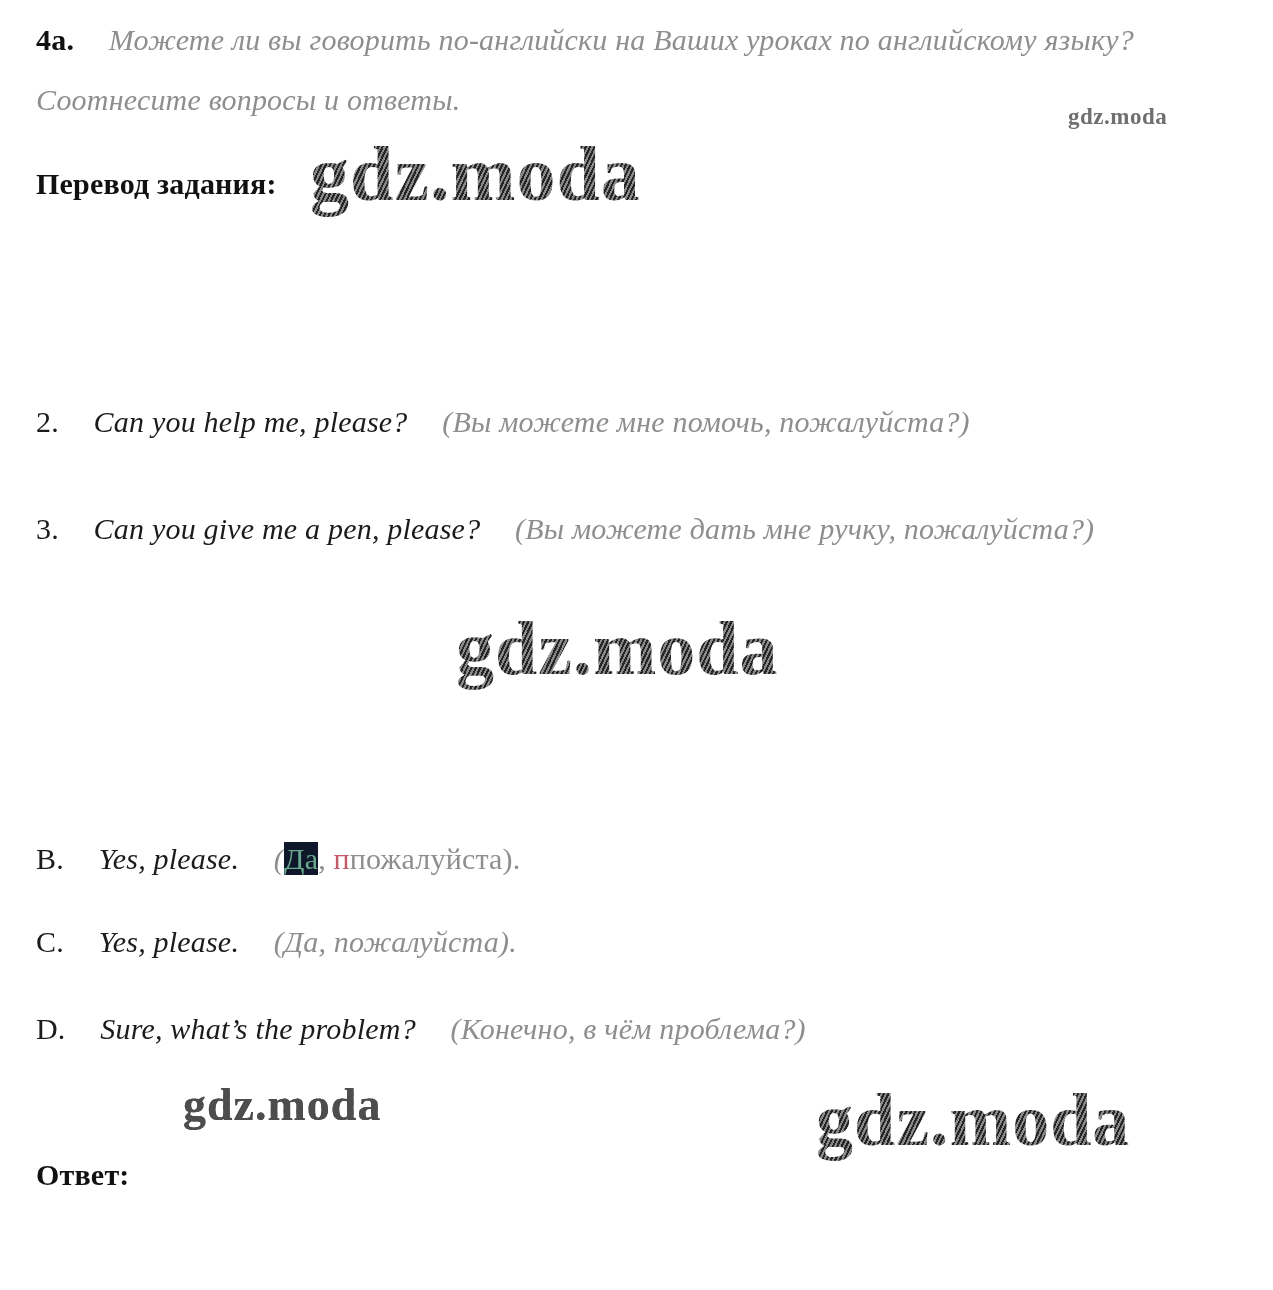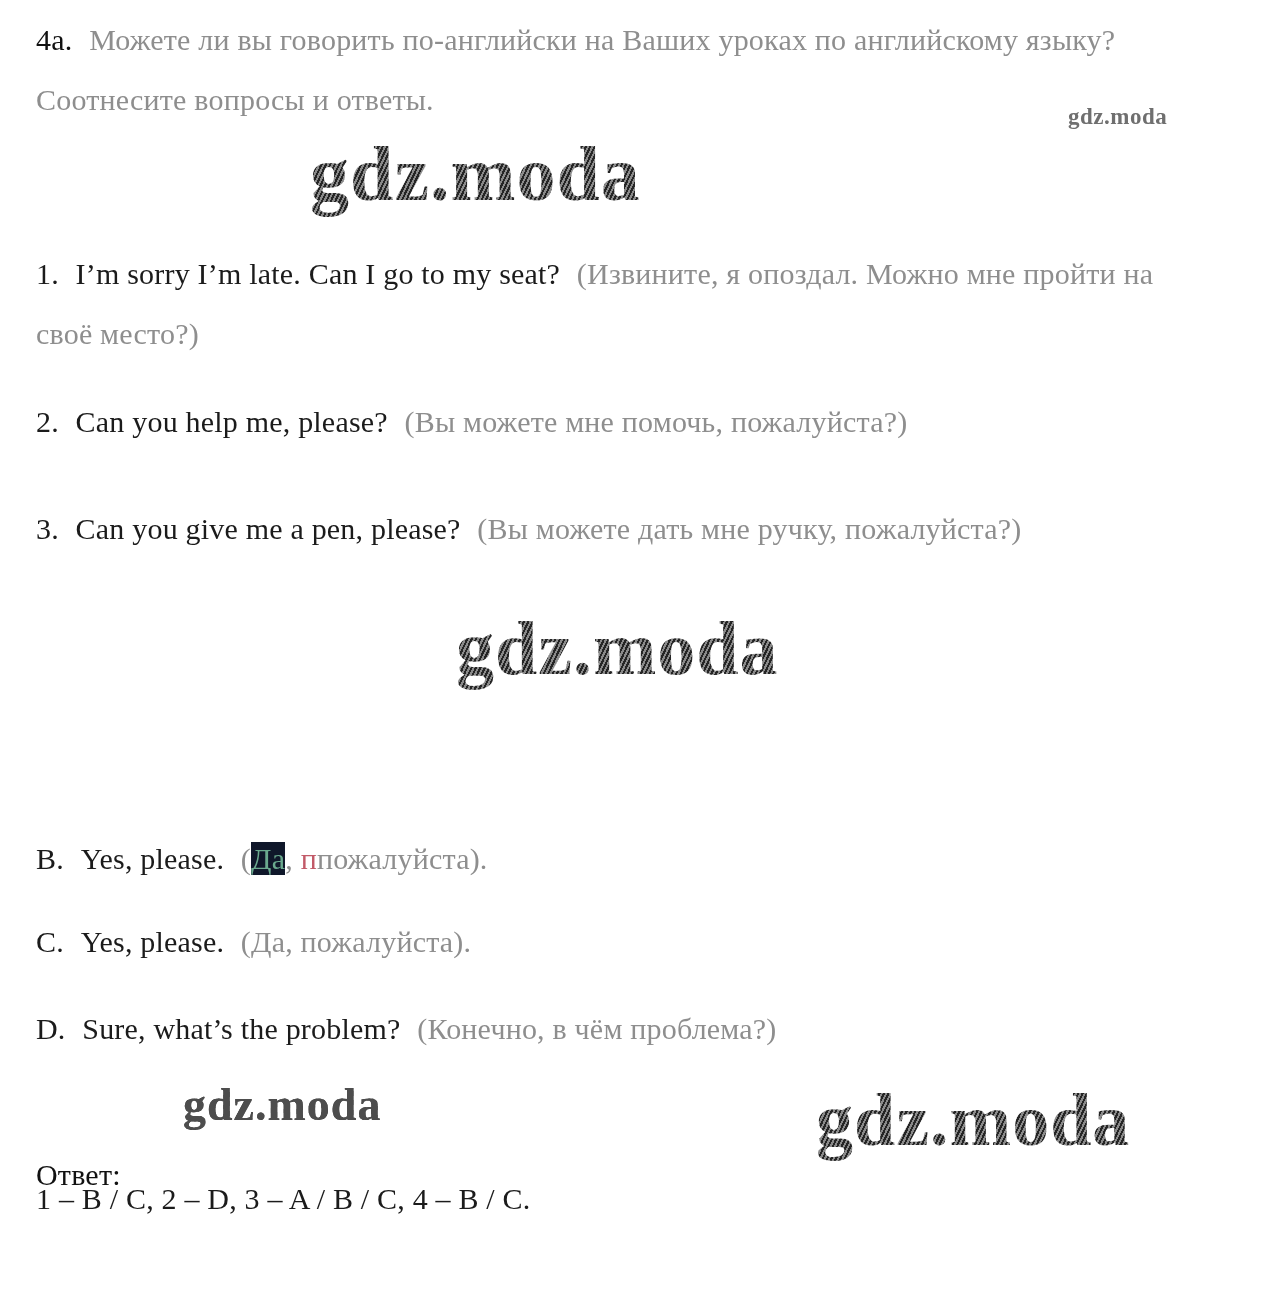--- a/index.html
+++ b/index.html
@@ -18,25 +18,25 @@
 
   .txt {
     font-size: 30px;
     line-height: 60px;
     color: #161616;
     letter-spacing: 0.2px;
   }
 
   .wrapblock { width: 1125px; }
 
-  .bold  { font-weight: normal; color: #111111; }
+  .bold  { font-weight: bold; color: #111111; }
   .black { color: #1b1b1b; }
   .gray  { color: #8e8e8e; }
 
-  .sp { margin-left: 9px; }
+  .sp { margin-left: 27px; font-style: italic; }
 
   
   .teal { color: #47806b; }
   .mint { color: #6aa98e; background: #0f172a; }
   .pink { color: #c25a68; }
 
   
   .wm {
     position: absolute;
     font-family: "Liberation Serif", "DejaVu Serif", serif;
@@ -68,27 +68,25 @@
 
 <div class="page">
 
   <p class="abs txt wrapblock" style="top:10px">
     <span class="bold">4a.</span>
     <span class="gray sp">Можете ли вы говорить по-английски на Ваших уроках по английскому языку? Соотнесите вопросы и ответы.</span>
   </p>
 
   <div class="wm wm-top-right">gdz.moda</div>
 
+  <p class="abs txt" style="top:154px">
+    <span class="bold">Перевод задания:</span>
+  </p>
   <div class="wm wm-hatch wm-translation">gdz.moda</div>
 
-  <p class="abs txt wrapblock" style="top:244px">
-    <span class="black">1.</span>
-    <span class="black sp">I’m sorry I’m late. Can I go to my seat?</span>
-    <span class="gray sp">(Извините, я опоздал. Можно мне пройти на своё место?)</span>
-  </p>
 
   <p class="abs txt wrapblock" style="top:392px">
     <span class="black">2.</span>
     <span class="black sp">Can you help me, please?</span>
     <span class="gray sp">(Вы можете мне помочь, пожалуйста?)</span>
   </p>
 
   <p class="abs txt wrapblock" style="top:499px">
     <span class="black">3.</span>
     <span class="black sp">Can you give me a pen, please?</span>
@@ -118,17 +116,14 @@
   </p>
 
   <p class="abs txt" style="top:1145px">
     <span class="bold">Ответ:</span>
   </p>
 
   <div class="wm wm-hatch wm-answer-small">gdz.moda</div>
 
   <div class="wm wm-hatch wm-bottom-right">gdz.moda</div>
 
-  <p class="abs txt" style="top:1169px">
-    <span class="black">1 – B / C, 2 – D, 3 – A / B / C, 4 – B / C.</span>
-  </p>
 
 </div>
 
 </body></html>

